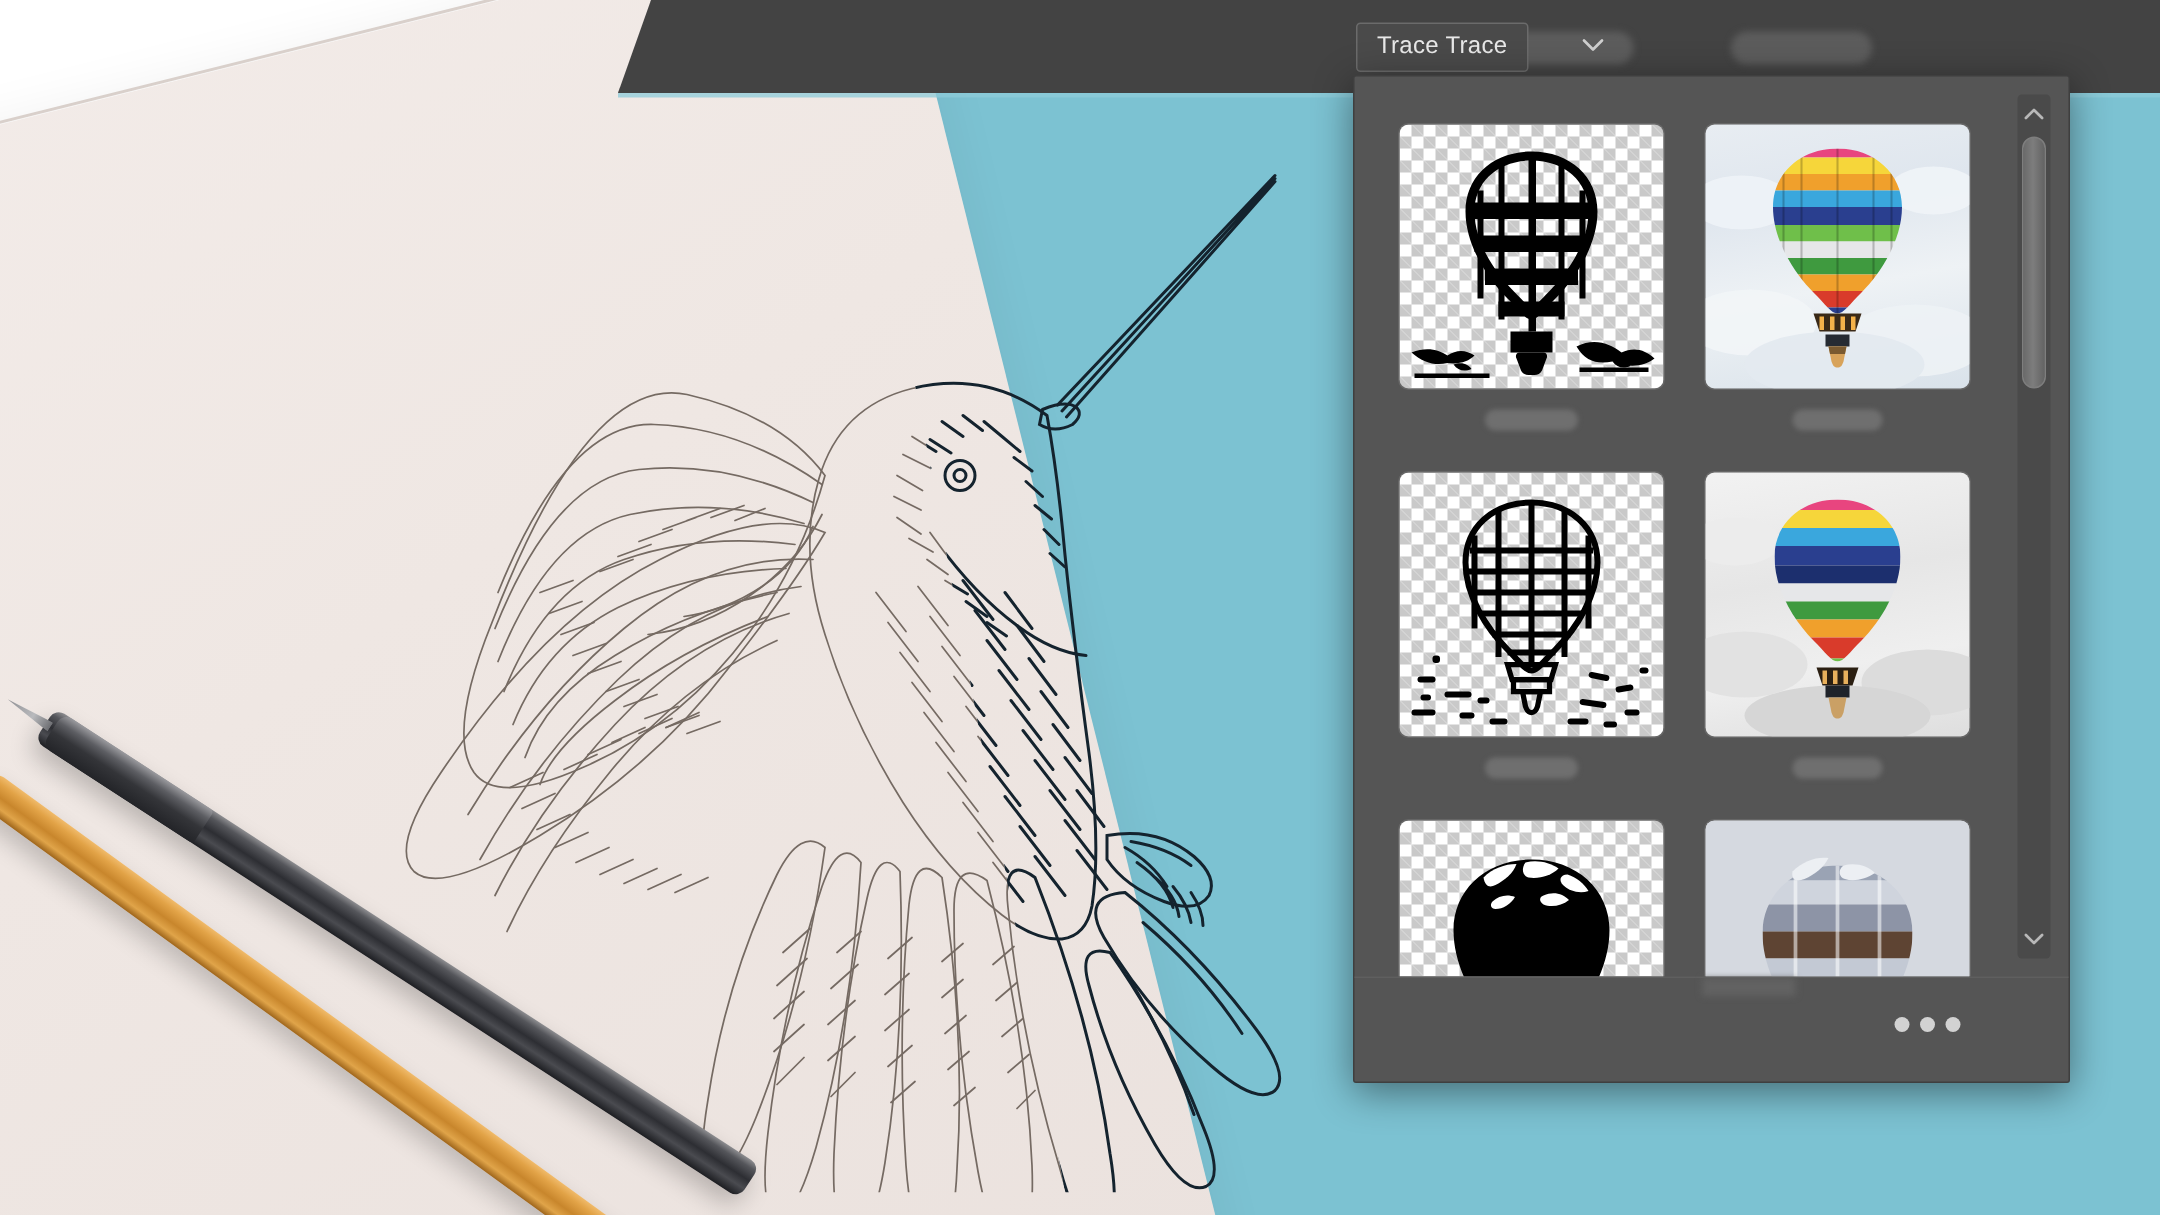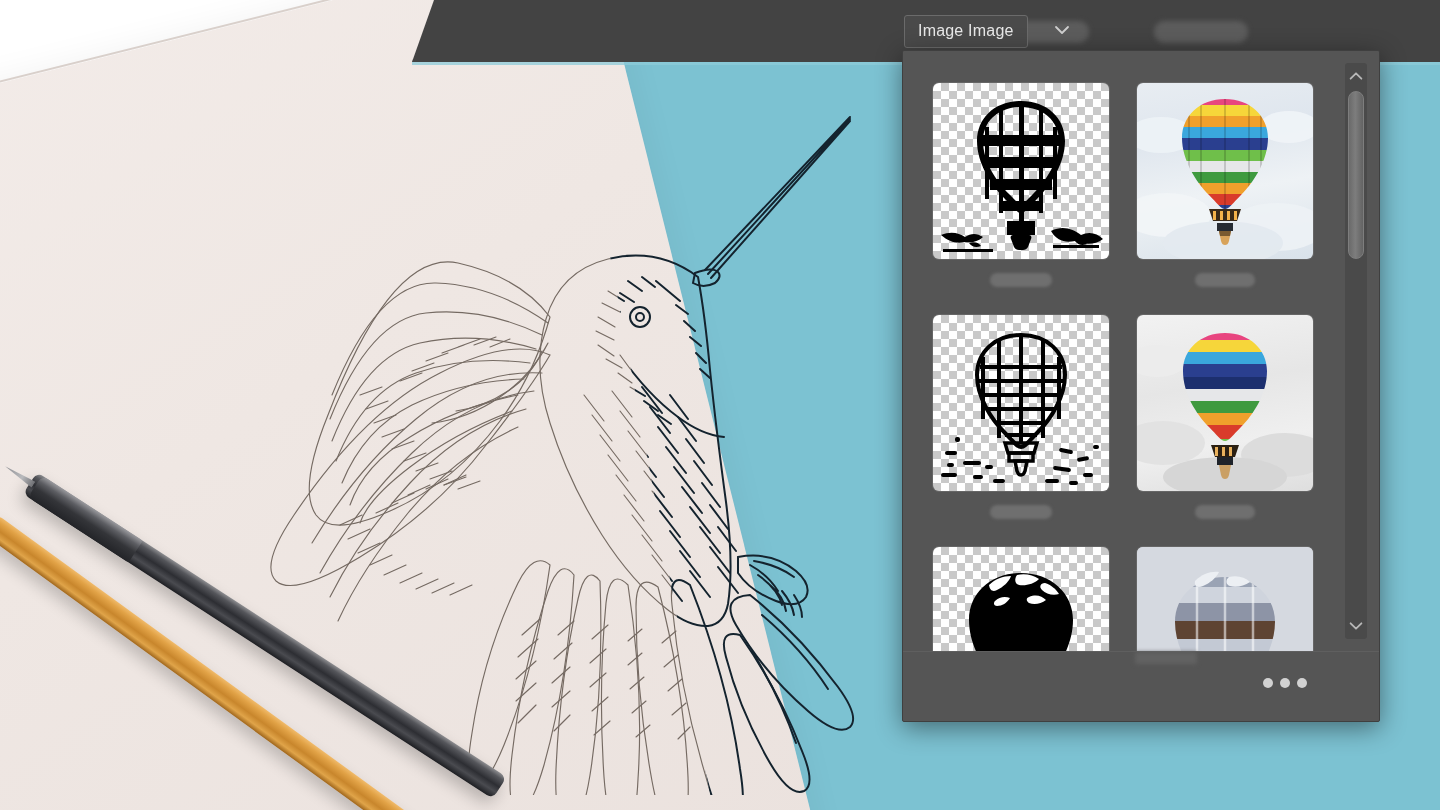--- a/index.html
+++ b/index.html
@@ -326,21 +326,21 @@
     <div class="pen-dark-grip"></div>
   </div>
 
   <div class="toolbar">
     <div class="tb-pill p1"></div>
     <div class="tb-pill p2"></div>
 
   </div>
   <div class="toolbar-underline"></div>
 
-  <div class="trace-field">Image Image</div>
+  <div class="trace-field">Trace Trace</div>
   <div class="trace-chevron">
     <svg viewBox="0 0 20 20" width="20" height="20" fill="none" stroke="currentColor" stroke-width="1.8" stroke-linecap="round" stroke-linejoin="round">
       <polyline points="4,7 10,13 16,7"></polyline>
     </svg>
   </div>
 
   <div class="panel">
 
     <div class="panel-body">
       <div class="grid">

